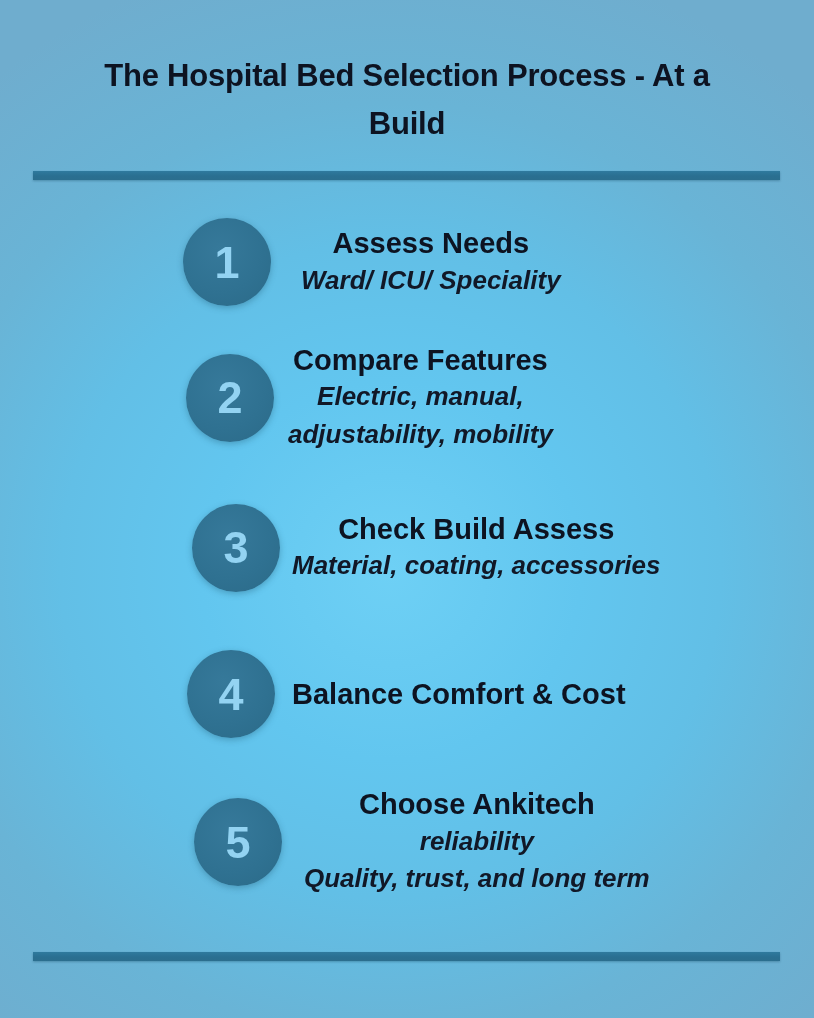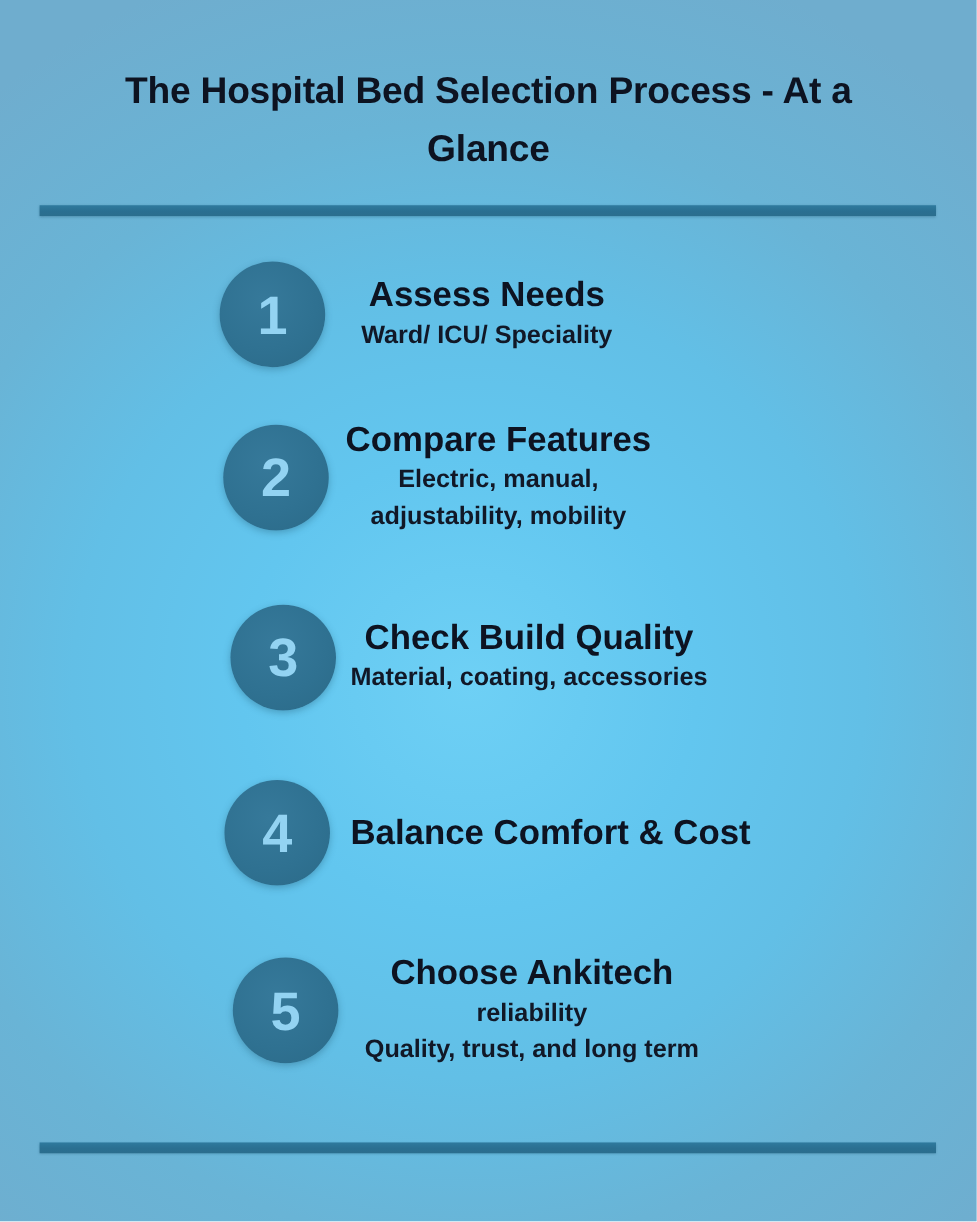--- a/index.html
+++ b/index.html
@@ -91,25 +91,26 @@
     text-align: center;
   }
   .step-title {
     font-size: 29px;
     font-weight: bold;
     color: #0d1321;
     line-height: 1.12;
     white-space: nowrap;
   }
   .step-sub {
-    font-size: 21px;
+    font-size: 26px;
     font-weight: bold;
     color: #111827;
     line-height: 1.32;
     margin-top: 3px;
+    font-style: italic;
   }
 
   
   .step-1 { height: 118px; padding-left: 183px; }
   .step-1 .step-text { margin-left: 30px; }
 
   .step-2 { height: 153px; padding-left: 186px; }
   .step-2 .step-text { margin-left: 14px; text-align: center; }
 
   .step-3 { height: 147px; padding-left: 192px; }
@@ -121,21 +122,21 @@
   .step-5 { height: 150px; padding-left: 194px; }
   .step-5 .step-text { margin-left: 22px; }
 </style>
 </head>
 <body>
 
 <div id="poster">
 
   <div class="title-wrap">
     <div class="title">The Hospital Bed Selection Process - At a</div>
-    <div class="title">Glance</div>
+    <div class="title">Build</div>
   </div>
 
   <div class="divider top"></div>
 
   <div class="steps">
 
     <div class="step step-1">
       <div class="badge">1</div>
       <div class="step-text">
         <div class="step-title">Assess Needs</div>
@@ -148,21 +149,21 @@
       <div class="step-text">
         <div class="step-title">Compare Features</div>
         <div class="step-sub">Electric, manual,</div>
         <div class="step-sub">adjustability, mobility</div>
       </div>
     </div>
 
     <div class="step step-3">
       <div class="badge">3</div>
       <div class="step-text">
-        <div class="step-title">Check Build Quality</div>
+        <div class="step-title">Check Build Assess</div>
         <div class="step-sub">Material, coating, accessories</div>
       </div>
     </div>
 
     <div class="step step-4">
       <div class="badge">4</div>
       <div class="step-text">
         <div class="step-title">Balance Comfort &amp; Cost</div>
       </div>
     </div>

